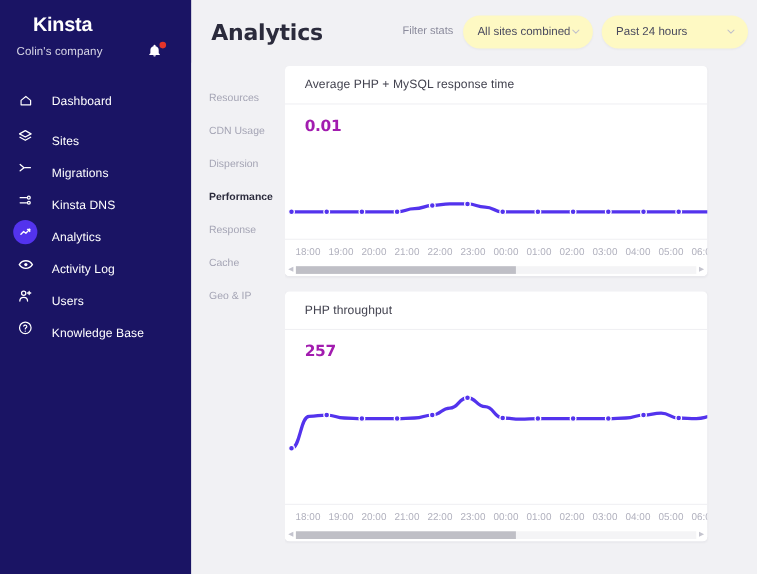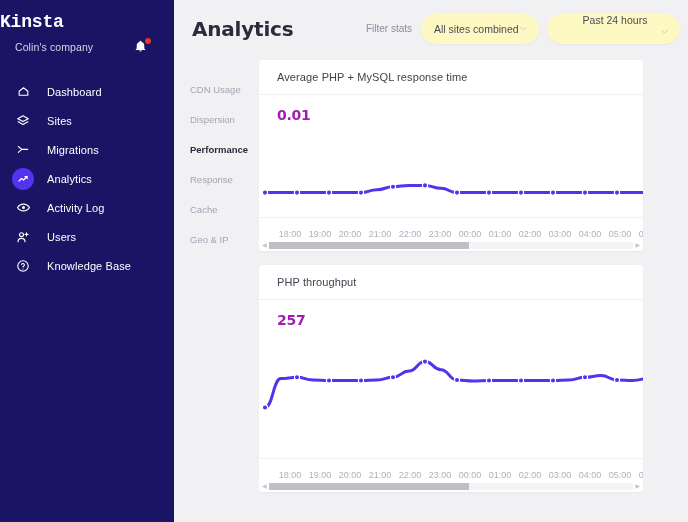--- a/index.html
+++ b/index.html
@@ -12,25 +12,25 @@
   .app { display: flex; width: 688px; height: 522px; }
 
   
   .sidebar {
     width: 174px; height: 522px;
     background: #1a1464;
     flex: 0 0 174px;
     position: relative;
   }
   .logo {
-    position: absolute; left: 0; top: 12px;
+    position: absolute; left: 30px; top: 12px;
     color: #ffffff;
     font-size: 18px; font-weight: 700;
     letter-spacing: -0.2px;
-    font-family: Liberation Mono, monospace;
+    font-family: Liberation Sans, sans-serif;
   }
   .company-row {
     position: absolute; left: 15px; top: 39px;
     right: 24px;
     display: flex; align-items: center; justify-content: space-between;
   }
   .company-name {
     color: #d7d6e6; font-size: 10.5px; letter-spacing: 0.1px;
   }
   .bell-wrap { position: relative; width: 16px; height: 16px; }
@@ -39,21 +39,21 @@
     width: 6px; height: 6px; border-radius: 50%;
     background: #e5342a;
   }
   .nav { position: absolute; top: 77px; left: 0; right: 0; }
   .nav-item {
     display: flex; align-items: center;
     height: 29px; margin-bottom: 0px;
     padding-left: 12px;
     cursor: pointer;
   }
-  .nav-item + .nav-item { margin-top: 0; }
+  .nav-item + .nav-item { margin-top: 0; align-items: flex-end; }
   .nav-icon {
     width: 22px; height: 22px;
     display: flex; align-items: center; justify-content: center;
     flex: 0 0 22px;
     color: #ffffff;
   }
   .nav-item.active .nav-icon {
     background: #5333ed; border-radius: 50%;
   }
   .nav-label {
@@ -86,21 +86,21 @@
   .select {
     height: 30px;
     background: #fef9c3;
     border-radius: 16px;
     display: flex; align-items: center;
     padding: 0 10px 0 13px;
     cursor: pointer;
     box-shadow: 0 1px 2px rgba(30,30,60,0.05);
   }
   .select.sel-sites { width: 118px; }
-  .select.sel-range { width: 133px; margin-left: 8px; flex-direction: column; }
+  .select.sel-range { width: 133px; margin-left: 8px; }
   .select-value {
     font-size: 10.5px; color: #4a4a5e;
     white-space: nowrap; overflow: hidden;
   }
   .chev { margin-left: auto; color: #b9b9c6; display:flex; }
 
   .content { display: flex; height: 465px; }
 
   
   .subnav {
@@ -141,22 +141,22 @@
   .card-value {
     font-size: 14px; font-weight: 700; color: #a21caf;
     padding: 12px 0 0 18px;
     font-family: "DejaVu Sans", sans-serif;
     letter-spacing: -0.3px;
   }
   .plot { position: relative; }
   .plot svg { display: block; }
   .axis {
     display: flex;
-    padding-left: 16px;
-    height: 22px; align-items: flex-end;
+    padding-left: 6px;
+    height: 22px; align-items: center;
     border-top: 1px solid #f0f0f3;
   }
   .tick {
     font-size: 9px; color: #b0b0bd;
     width: 30px; flex: 0 0 30px; text-align: center;
     white-space: nowrap;
   }
   .scroll-row {
     display: flex; align-items: center;
     height: 12px;
@@ -217,20 +217,31 @@
       <div class="nav-item">
         <span class="nav-icon">
           <svg width="14" height="14" viewBox="0 0 24 24" fill="none" stroke="#ffffff" stroke-width="2" stroke-linecap="round" stroke-linejoin="round">
             <path d="M4 6l6 5-6 5"></path>
               <path d="M11 11h9"></path>
           </svg>
         </span>
         <span class="nav-label">Migrations</span>
       </div>
 
+      <div class="nav-item">
+        <span class="nav-icon">
+          <svg width="14" height="14" viewBox="0 0 24 24" fill="none" stroke="#ffffff" stroke-width="2" stroke-linecap="round">
+            <path d="M4 8h10"></path>
+              <path d="M4 16h10"></path>
+              <circle cx="17.5" cy="8" r="2.2"></circle>
+              <circle cx="17.5" cy="16" r="2.2"></circle>
+          </svg>
+        </span>
+        <span class="nav-label">Kinsta DNS</span>
+      </div>
 
       <div class="nav-item active">
         <span class="nav-icon">
           <svg width="12" height="12" viewBox="0 0 24 24" fill="none" stroke="#ffffff" stroke-width="2.5" stroke-linecap="round" stroke-linejoin="round">
             <path d="M4 16l5-5 4 3 7-7"></path>
               <path d="M16 7h4v4"></path>
           </svg>
         </span>
         <span class="nav-label">Analytics</span>
       </div>
@@ -295,20 +306,21 @@
                 <path d="M6 9.5l6 6 6-6"></path>
               </svg>
           </span>
         </div>
       </div>
     </div>
 
     <div class="content">
 
       <nav class="subnav">
+        <div class="subnav-item">Resources</div>
         <div class="subnav-item">CDN Usage</div>
         <div class="subnav-item">Dispersion</div>
         <div class="subnav-item active">Performance</div>
         <div class="subnav-item">Response</div>
         <div class="subnav-item">Cache</div>
         <div class="subnav-item">Geo &amp; IP</div>
       </nav>
 
       <div class="cards">
 

